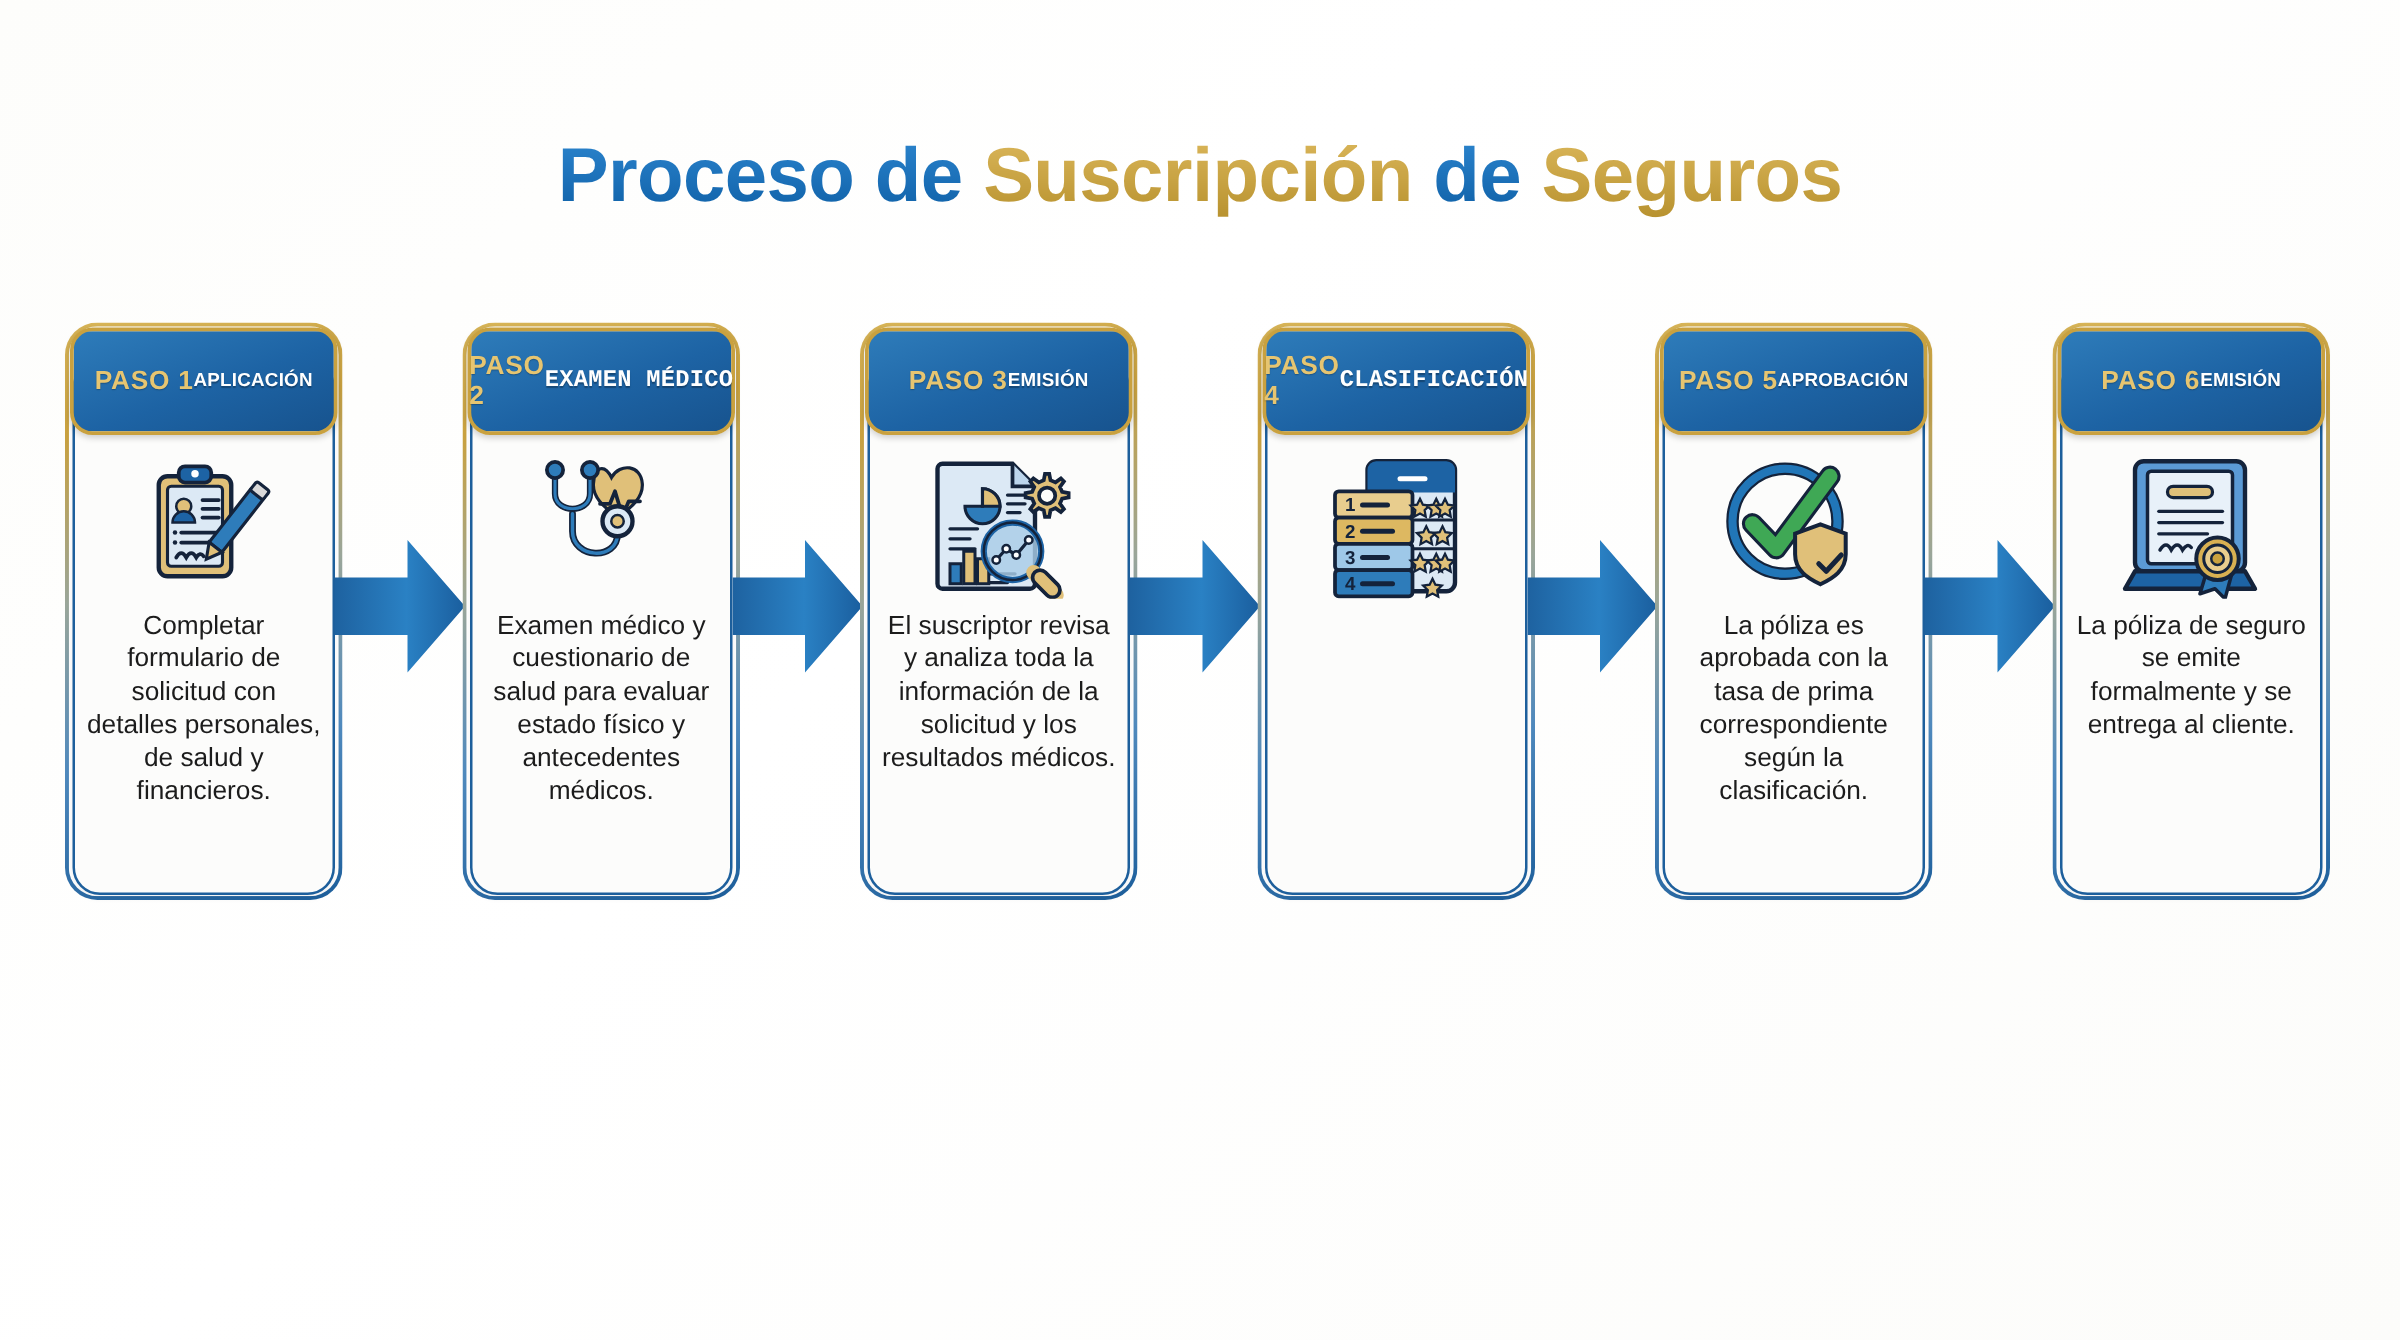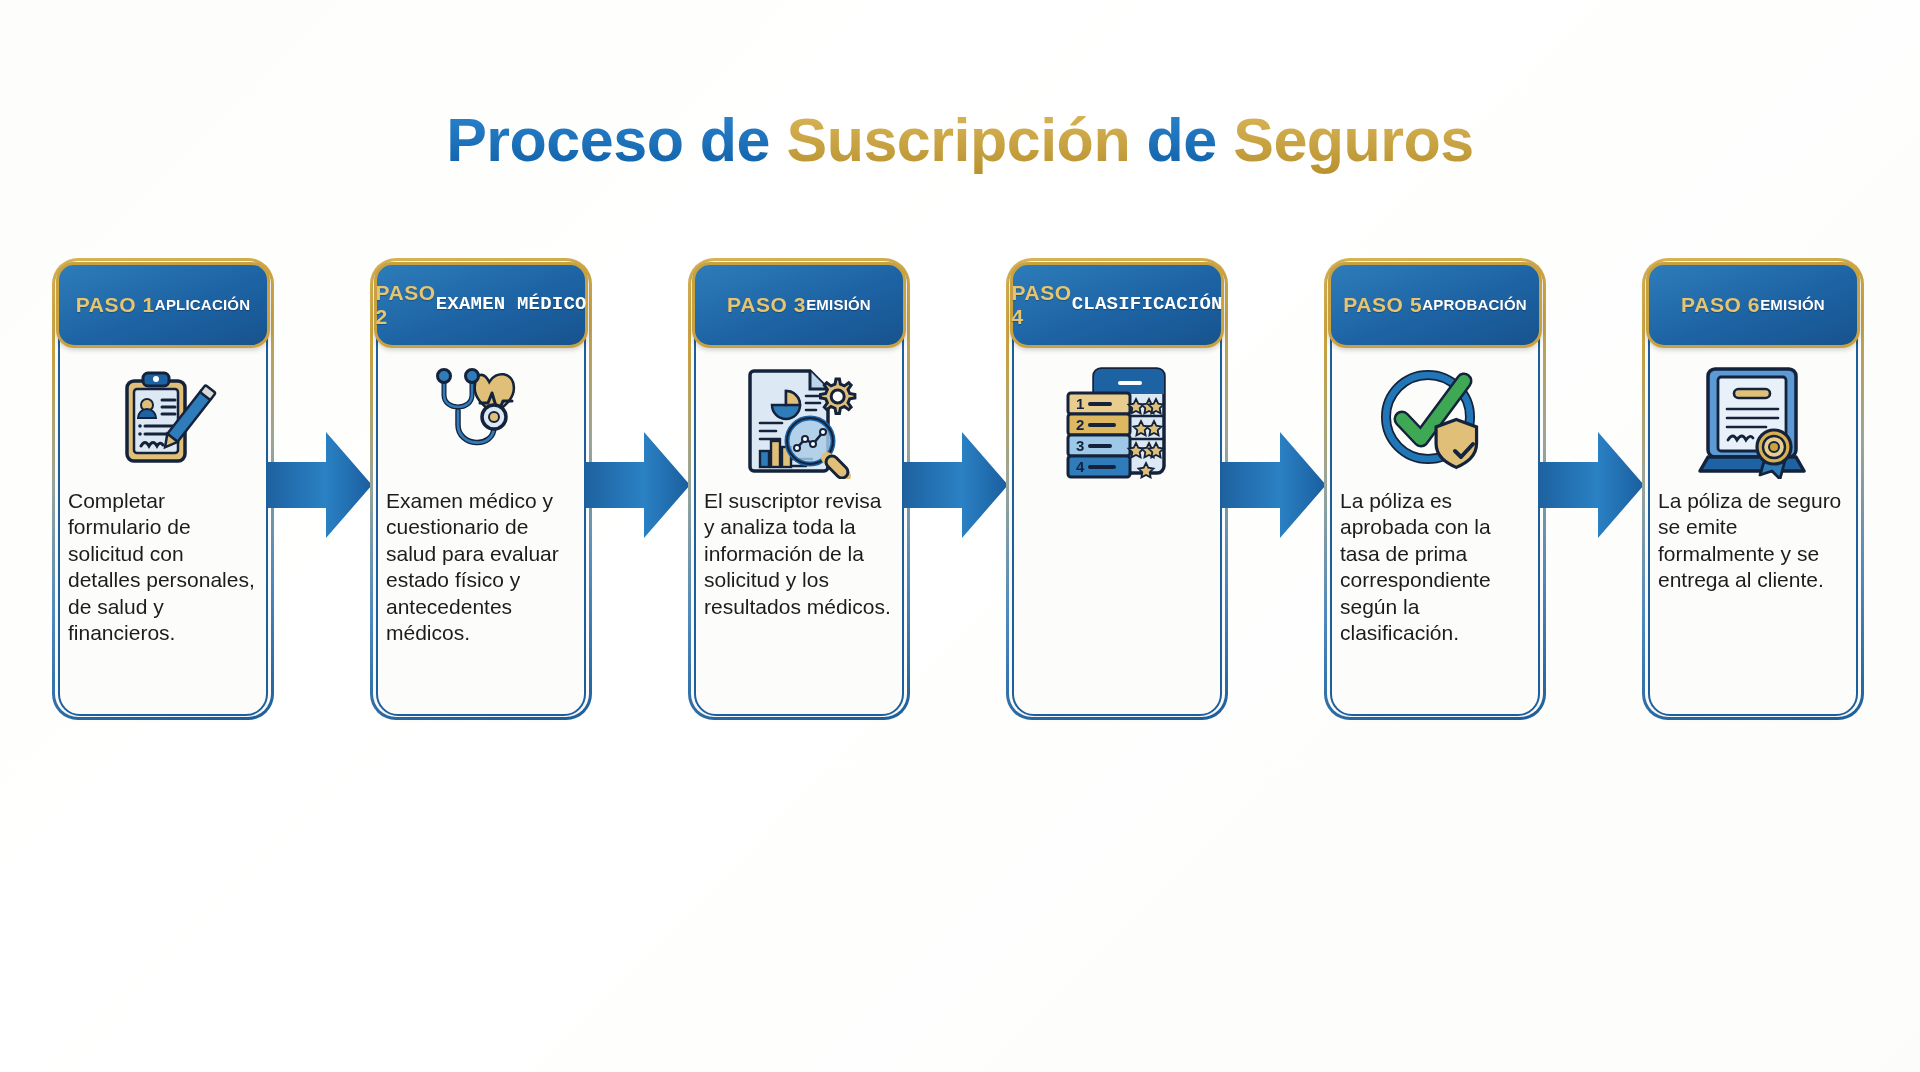--- a/index.html
+++ b/index.html
@@ -152,20 +152,21 @@
     align-items: center;
     justify-content: center;
   }
   .icon-wrap svg { display: block; }
 
   .desc {
     position: absolute;
     top: 198px;
     left: 8px;
     right: 8px;
+    text-align: center;
     font-size: 21px;
     line-height: 1.26;
     color: #1c1c1c;
     font-weight: 400;
   }
 
   
   .arrow {
     flex: 0 0 96px;
     width: 96px;

